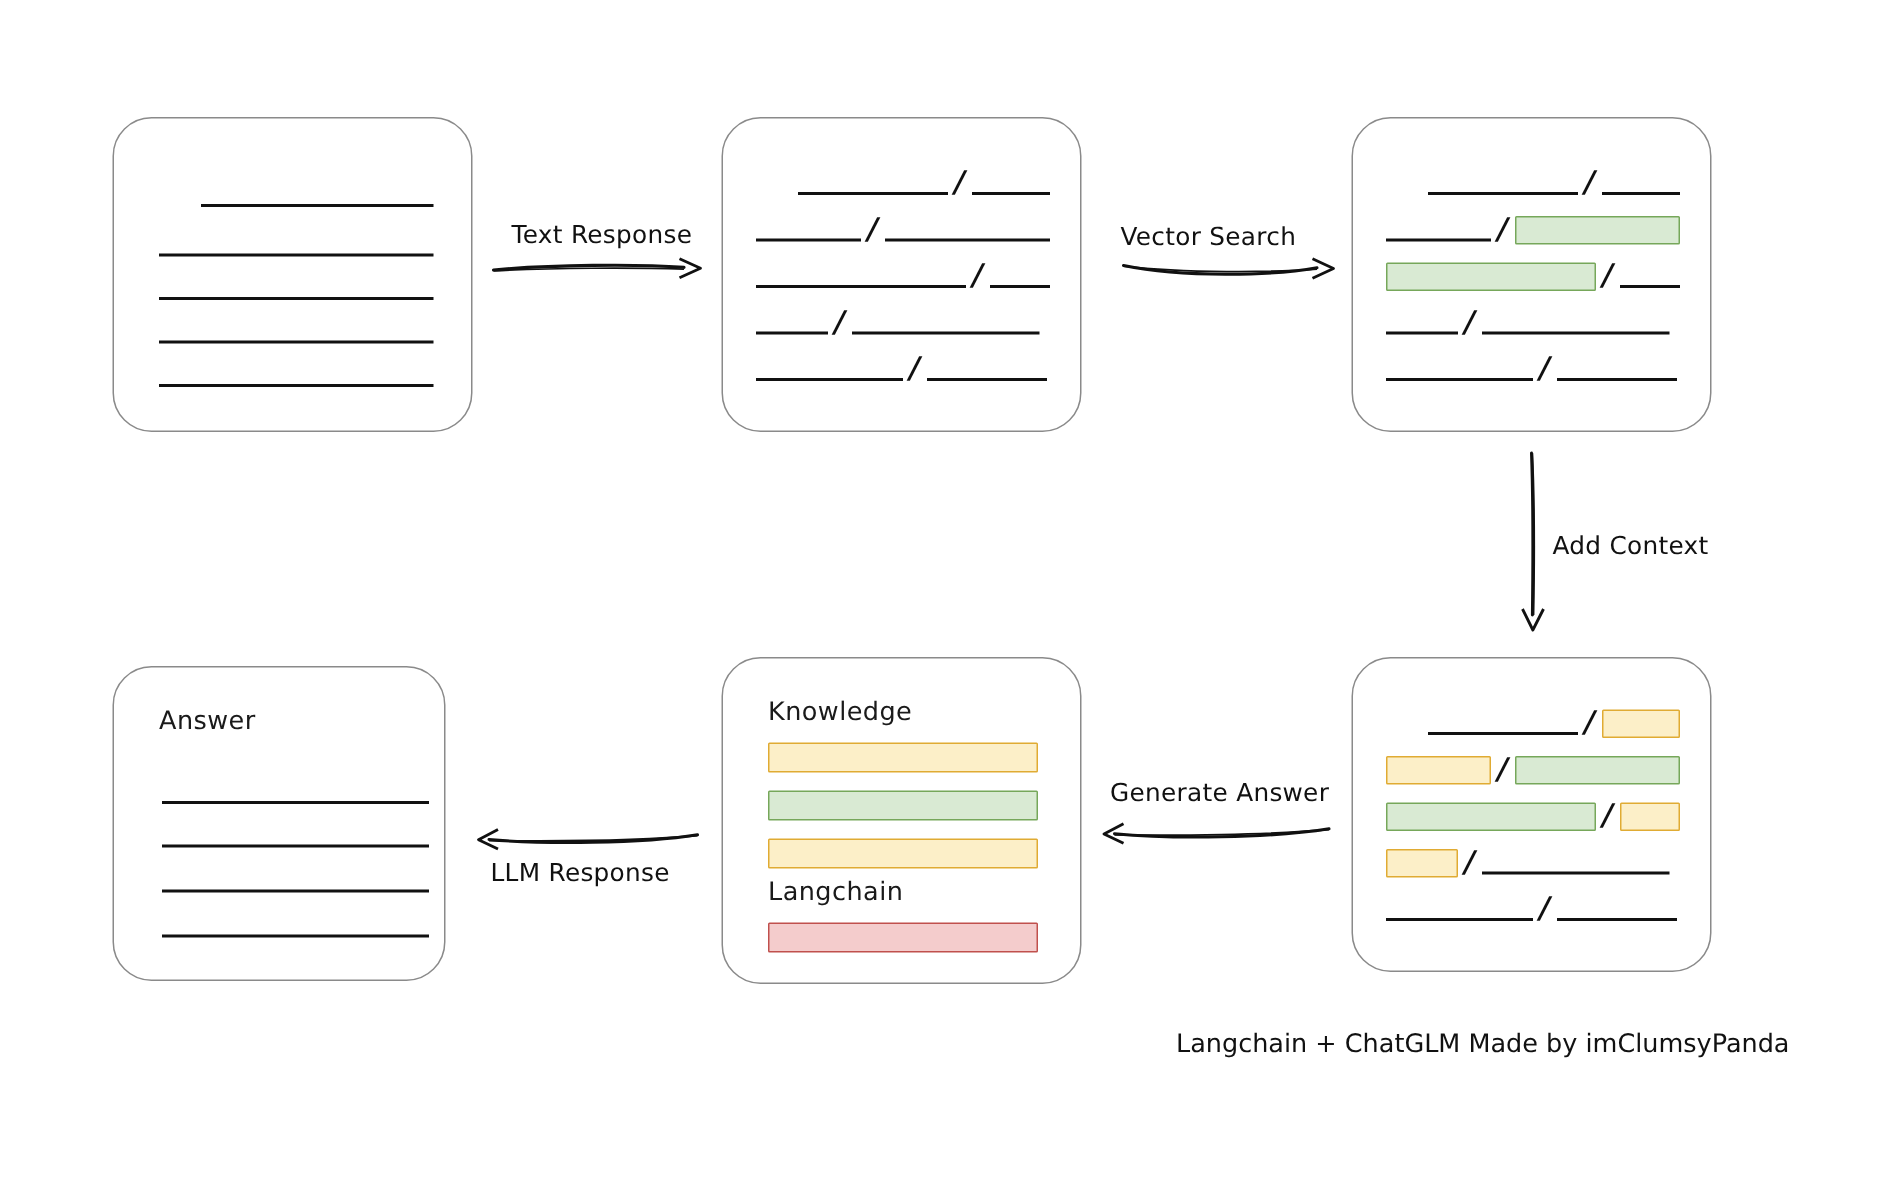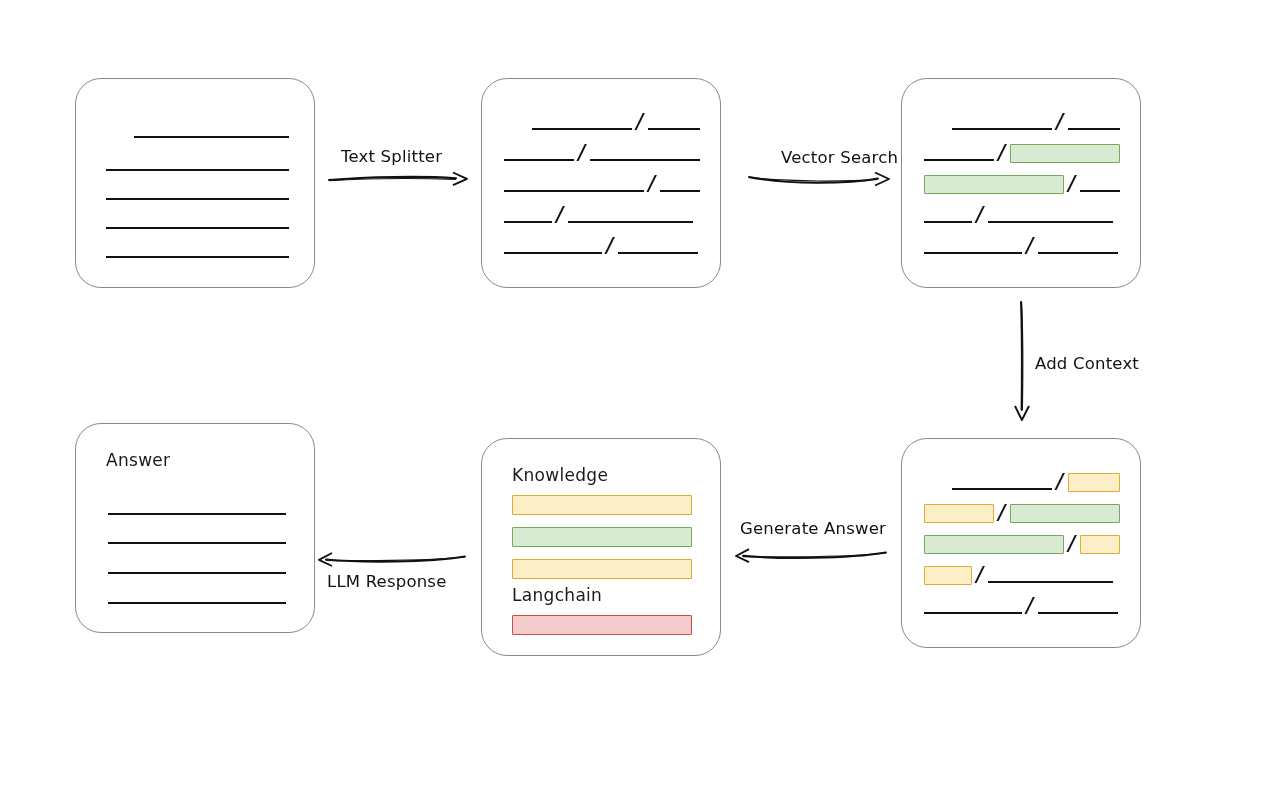--- a/index.html
+++ b/index.html
@@ -109,21 +109,21 @@
         </div>
         <div class="row" style="left: 30px; top: 131px;">
           <div class="seg-line" style="width: 183px;"></div>
         </div>
         <div class="row" style="left: 30px; top: 160px;">
           <div class="seg-line" style="width: 183px;"></div>
         </div>
       </div>
   </div>
 
-  <div class="edge-label" style="left:341px; top:147px;">Text Splitter</div>
+  <div class="edge-label" style="left:341px; top:147px;">Text Response</div>
   <svg class="arrow" style="left:328px; top:166px;" width="140" height="24" viewBox="0 0 140 24">
     <path d="M1,14 C40,10.5 96,10 128,12.2" stroke="#111" stroke-width="2.1" fill="none" stroke-linecap="round"></path>
     <path d="M1,14.6 C40,12.4 96,12.4 128,13.4" stroke="#111" stroke-width="1.1" fill="none"></path>
     <path d="M125,6.5 L139,12.8 L125,19.2" stroke="#111" stroke-width="1.9" fill="none" stroke-linejoin="round"></path>
   </svg>
 
   <div class="doc-box" style="left:481px; top:78px; width:240px; height:210px;">
     <div id="box2-rows">
         <div class="row" style="left: 50px; top: 32px;">
           <div class="seg-line" style="width: 100px;"></div>
@@ -146,21 +146,21 @@
           <div class="seg-line" style="width: 125px;"></div>
         </div>
         <div class="row" style="left: 22px; top: 156px;">
           <div class="seg-line" style="width: 98px;"></div>
           <div class="seg-slash">/</div>
           <div class="seg-line" style="width: 80px;"></div>
         </div>
       </div>
   </div>
 
-  <div class="edge-label" style="left:747px; top:148px;margin-left:34px;">Vector Search</div>
+  <div class="edge-label" style="left:747px; top:148px;">Vector Search</div>
   <svg class="arrow" style="left:748px; top:164px;" width="142" height="26" viewBox="0 0 142 26">
     <path d="M1,13 C40,21 100,20 130,14.5" stroke="#111" stroke-width="2.0" fill="none" stroke-linecap="round"></path>
     <path d="M1,13.4 C42,18.2 100,17.6 130,15.4" stroke="#111" stroke-width="1.2" fill="none"></path>
     <path d="M127,8.5 L141,15 L127,21.5" stroke="#111" stroke-width="1.9" fill="none" stroke-linejoin="round"></path>
   </svg>
 
   <div class="doc-box" style="left:901px; top:78px; width:240px; height:210px;">
     <div id="box3-rows">
         <div class="row" style="left: 50px; top: 32px;">
           <div class="seg-line" style="width: 100px;"></div>
@@ -190,21 +190,21 @@
       </div>
   </div>
 
   <svg class="arrow" style="left:1008px; top:300px;" width="34" height="122" viewBox="0 0 34 122">
     <path d="M13,2 C14.4,40 14,78 13.6,110" stroke="#111" stroke-width="2.0" fill="none" stroke-linecap="round"></path>
     <path d="M13.6,2 C15.4,40 15,78 14.4,110" stroke="#111" stroke-width="1.1" fill="none"></path>
     <path d="M7,106 L13.9,120 L21,106" stroke="#111" stroke-width="1.9" fill="none" stroke-linejoin="round"></path>
   </svg>
   <div class="edge-label" style="left:1035px; top:354px;text-align:right;">Add Context</div>
 
-  <div class="doc-box" style="left:75px; top:423px; width:240px; height:210px;">
+  <div class="doc-box" style="left:75px; top:444px; width:222px; height:210px;">
     <div class="box-title" style="left:30px; top:26px;">Answer</div>
     <div id="answer-lines">
         <div class="row" style="left: 32px; top: 72px;">
           <div class="seg-line" style="width: 178px;"></div>
         </div>
         <div class="row" style="left: 32px; top: 101px;">
           <div class="seg-line" style="width: 178px;"></div>
         </div>
         <div class="row" style="left: 32px; top: 131px;">
           <div class="seg-line" style="width: 178px;"></div>
@@ -265,14 +265,15 @@
           <div class="seg-line" style="width: 125px;"></div>
         </div>
         <div class="row" style="left: 22px; top: 156px;">
           <div class="seg-line" style="width: 98px;"></div>
           <div class="seg-slash">/</div>
           <div class="seg-line" style="width: 80px;"></div>
         </div>
       </div>
   </div>
 
+  <div class="footer-note" style="left:784px; top:686px;">Langchain + ChatGLM Made by imClumsyPanda</div>
 
 </div>
 
 </body></html>

